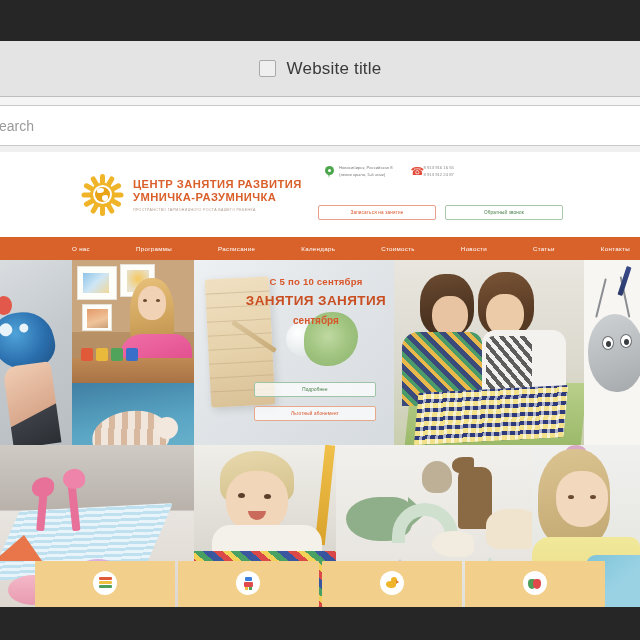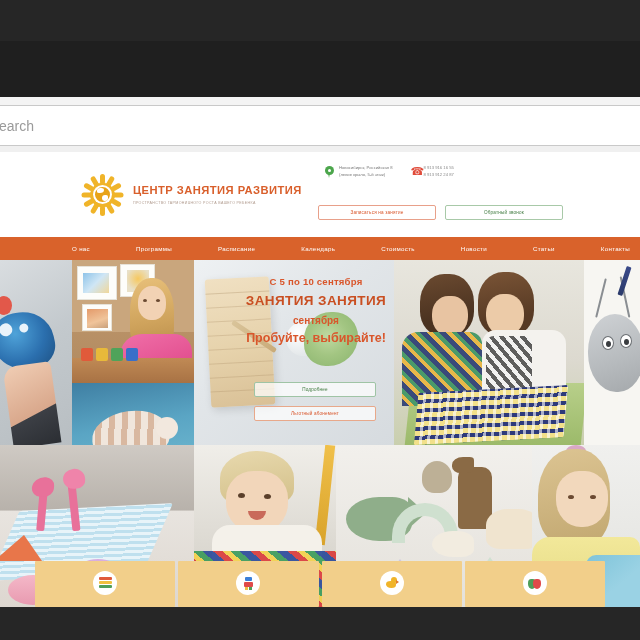--- a/index.html
+++ b/index.html
@@ -580,20 +580,26 @@
     background: #262626;
   }
 </style>
 </head>
 <body>
 
 <div id="app">
 
   <div class="chrome-top"></div>
 
+  <div class="chrome-tabbar">
+    <div class="tab-inner">
+      <div class="tab-checkbox"></div>
+      <div class="tab-title">Website title</div>
+    </div>
+  </div>
 
   <div class="chrome-gap"></div>
 
   <div class="chrome-urlbar">
     <div class="url-text" placeholder="search">search</div>
   </div>
 
   <div class="chrome-underbar"></div>
 
   <div class="page">
@@ -611,20 +617,21 @@
           <div class="ray" style="transform:rotate(180deg);transform-origin:50% 21px"></div>
           <div class="ray" style="transform:rotate(210deg);transform-origin:50% 21px"></div>
           <div class="ray" style="transform:rotate(240deg);transform-origin:50% 21px"></div>
           <div class="ray" style="transform:rotate(270deg);transform-origin:50% 21px"></div>
           <div class="ray" style="transform:rotate(300deg);transform-origin:50% 21px"></div>
           <div class="ray" style="transform:rotate(330deg);transform-origin:50% 21px"></div>
           <div class="logo-globe"></div>
         </div>
         <div class="brand-text">
           <div class="brand-line1">ЦЕНТР ЗАНЯТИЯ РАЗВИТИЯ</div>
+          <div class="brand-line2">УМНИЧКА-РАЗУМНИЧКА</div>
           <div class="brand-tagline">ПРОСТРАНСТВО ГАРМОНИЧНОГО РОСТА ВАШЕГО РЕБЁНКА</div>
         </div>
       </div>
 
       <div class="contacts">
         <div class="contact-block">
           <div class="pin-icon">
               <span class="pin-dot"></span>
             </div>
           <div class="contact-lines">
@@ -692,21 +699,20 @@
 
       <div class="cell c4">
         <div class="board"></div>
         <div class="pencil"></div>
         <div class="ball"></div>
         <div class="plant"></div>
         <div class="hero-text">
           <div class="hero-l1">С 5 по 10 сентября</div>
           <div class="hero-l2">ЗАНЯТИЯ ЗАНЯТИЯ</div>
           <div class="hero-l3">сентября</div>
-          <div class="hero-l4">Пробуйте, выбирайте!</div>
         </div>
         <div class="hero-btns">
           <div class="hero-btn green">Подробнее</div>
           <div class="hero-btn orange">Льготный абонемент</div>
         </div>
       </div>
 
       <div class="cell c5">
         <div class="mat"></div>
         <div class="head h1"></div>

